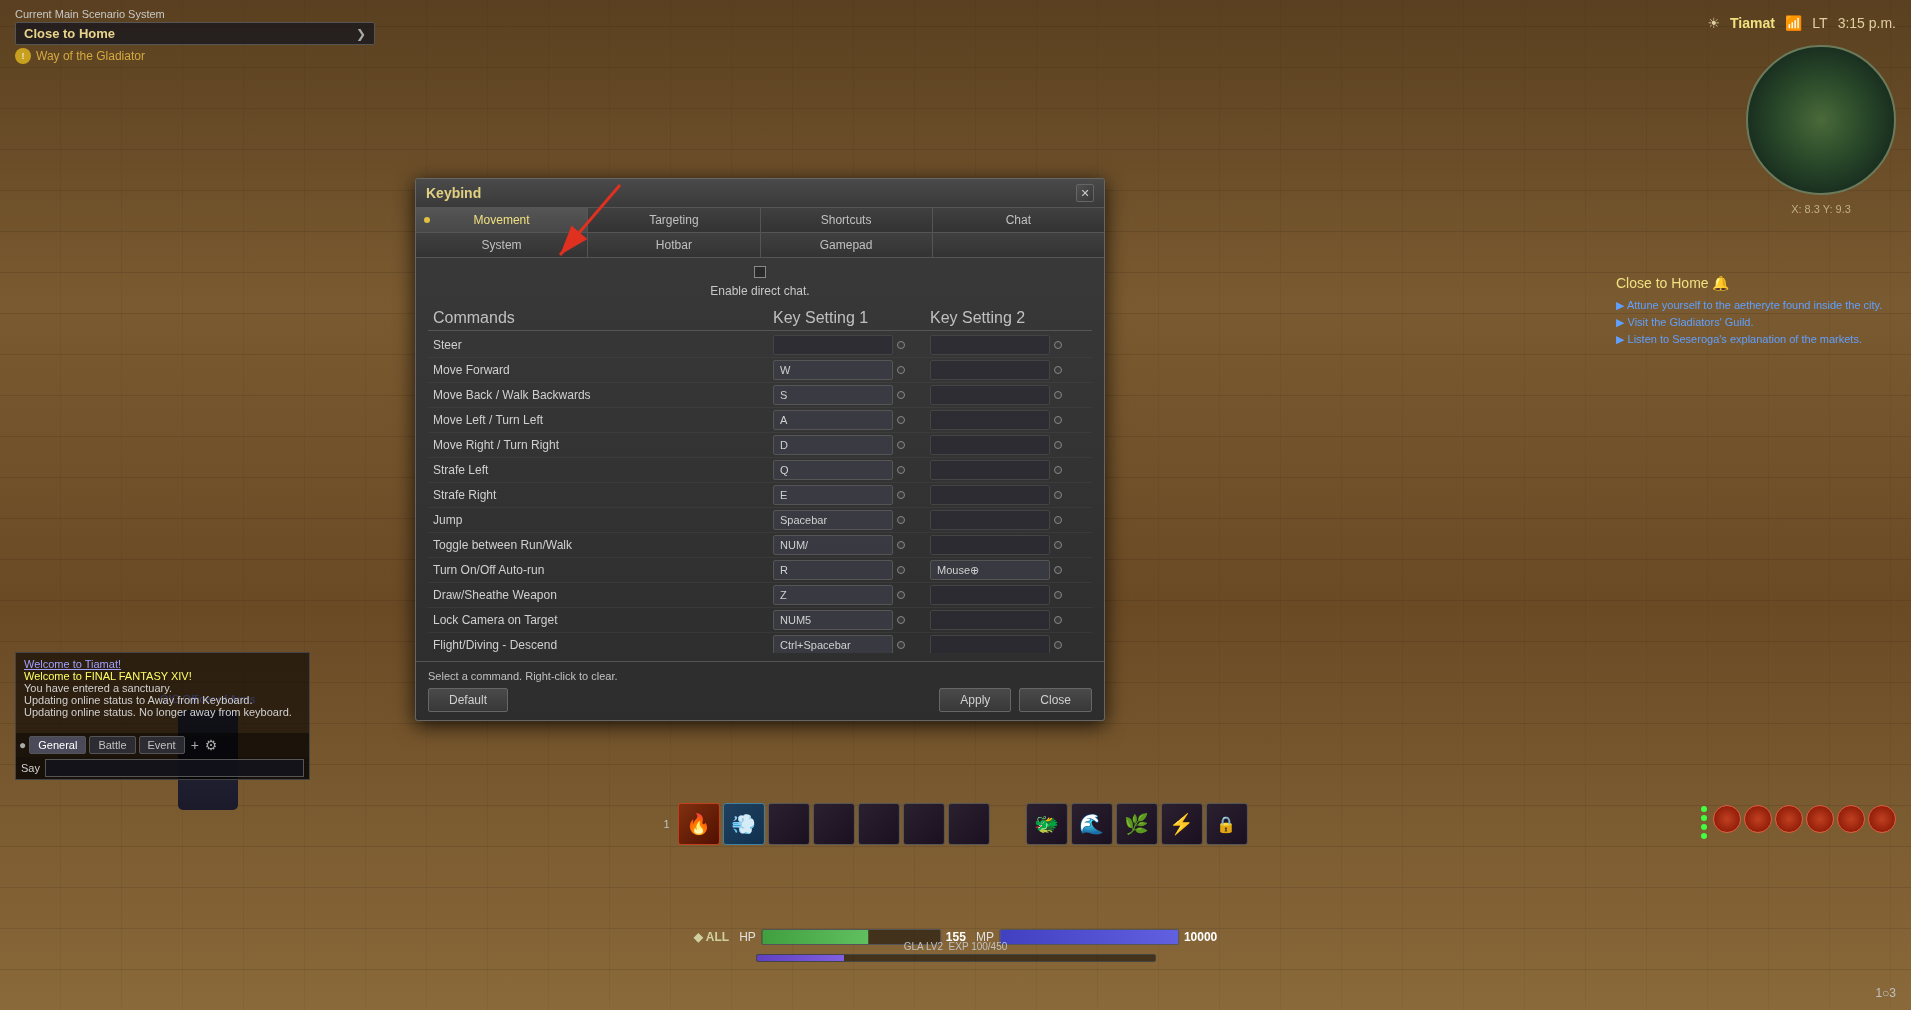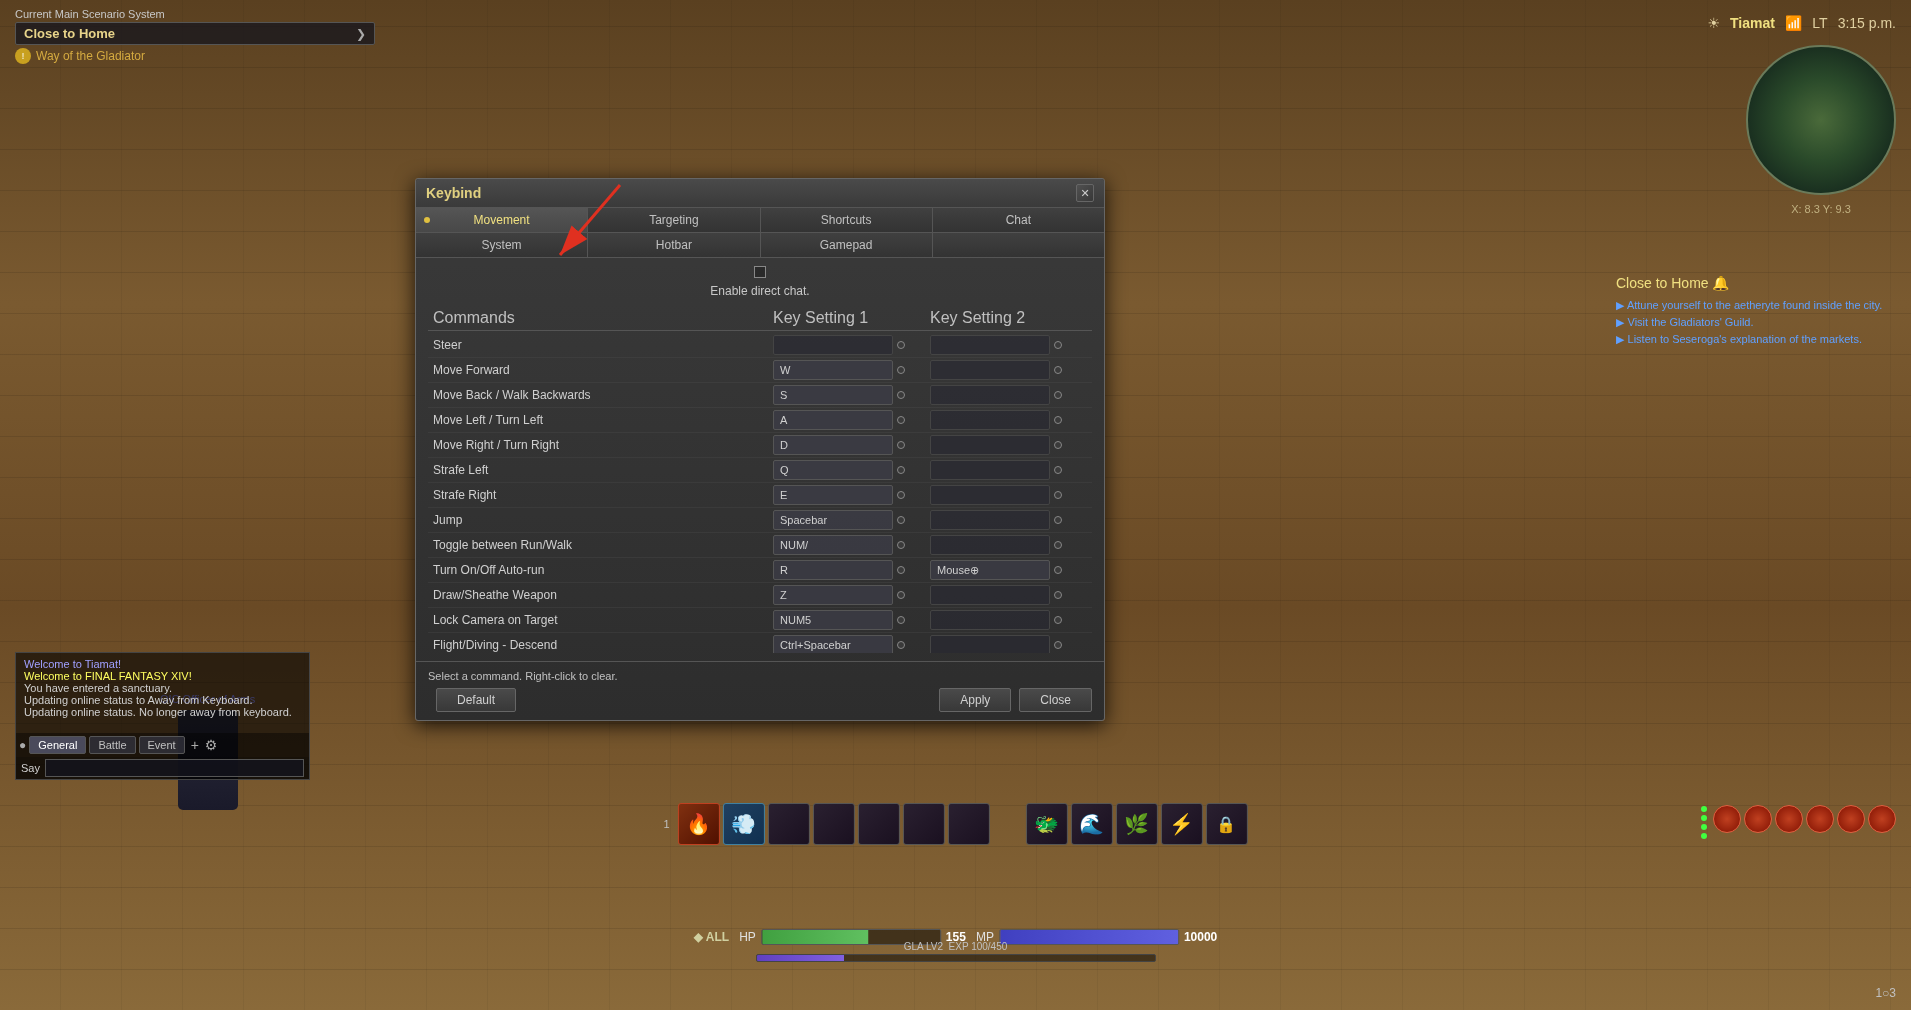--- a/index.html
+++ b/index.html
@@ -181,21 +181,21 @@
       bottom: 230px;
       left: 15px;
       width: 295px;
       background: rgba(0,0,0,0.6);
       border: 1px solid #444;
     }
     .chat-content {
       padding: 5px 8px;
       min-height: 80px;
     }
-    .chat-welcome { color: #a0a0ff; font-size: 11px; }
+    .chat-welcome { color: #a0a0ff; font-size: 11px; text-decoration: underline; }
     .chat-welcome2 { color: #ffff60; font-size: 11px; }
     .chat-normal { color: #d0d0d0; font-size: 11px; }
     .chat-tab-bar {
       display: flex;
       gap: 3px;
       padding: 3px;
       background: rgba(0,0,0,0.4);
       align-items: center;
     }
     .chat-tab {
@@ -471,21 +471,20 @@
       border-top: 1px solid #555;
     }
     .select-command-text {
       color: #c0c0c0;
       font-size: 11px;
       margin-bottom: 6px;
     }
     .dialog-footer-buttons {
       display: flex;
       gap: 8px;
-      margin-left: 8px;
     }
     .dialog-btn {
       padding: 4px 20px;
       background: linear-gradient(180deg, #4a4a4a 0%, #383838 100%);
       border: 1px solid #666;
       border-radius: 2px;
       color: #d0d0d0;
       font-size: 12px;
       cursor: pointer;
     }

